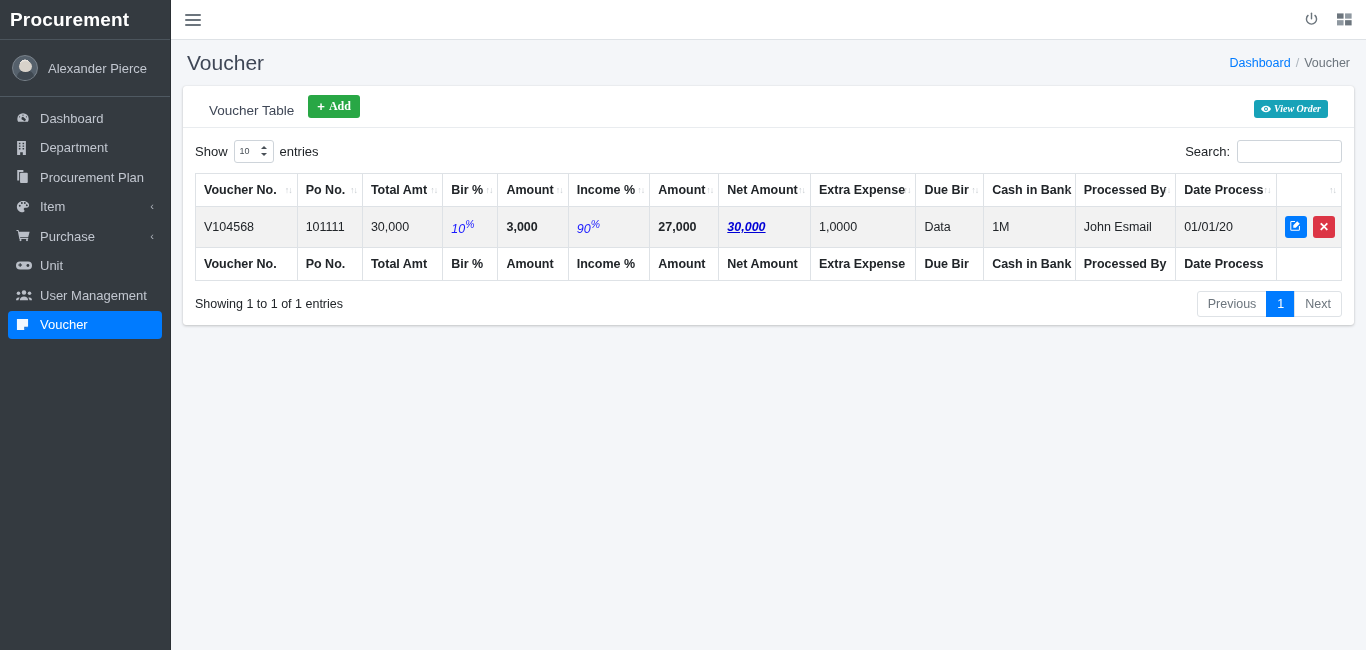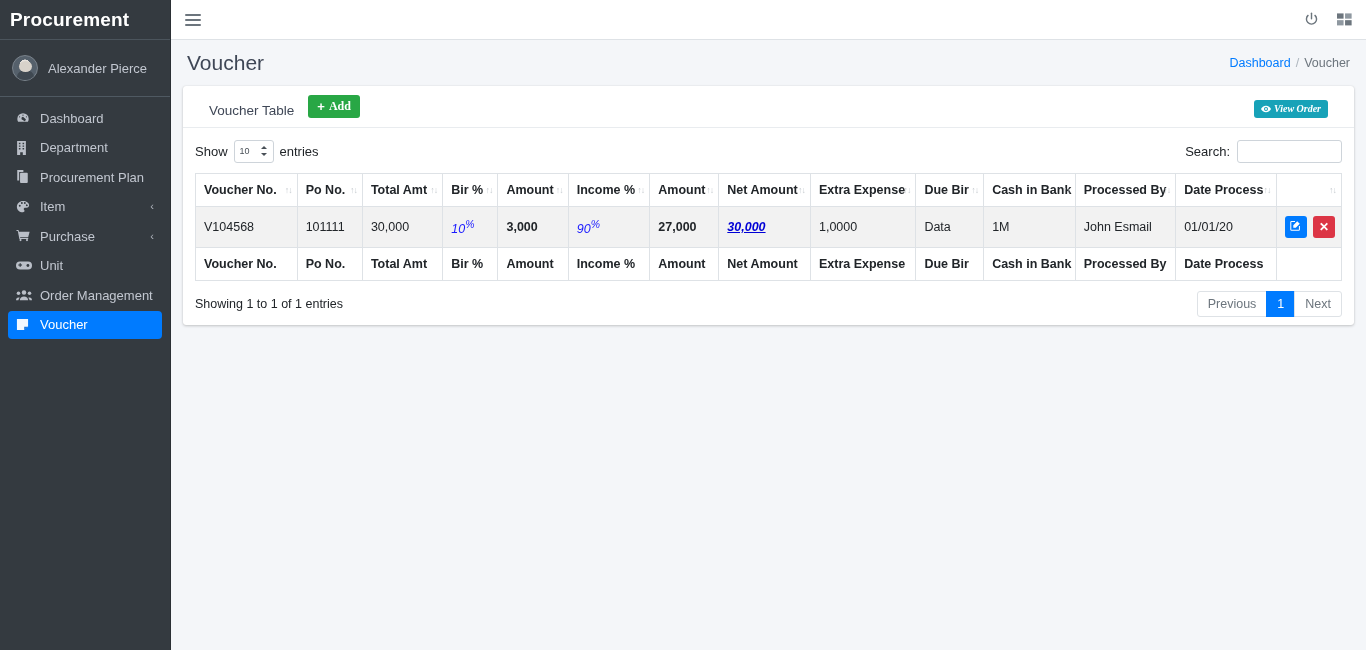--- a/index.html
+++ b/index.html
@@ -426,21 +426,21 @@
         <span class="nav-icon">
           <svg width="16" height="12" viewBox="0 0 18 13" fill="currentColor">
               <circle cx="9" cy="3.6" r="2.5"></circle>
               <path d="M4.3 12.4c0-2.6 2.1-4.2 4.7-4.2s4.7 1.6 4.7 4.2H4.3z"></path>
               <circle cx="2.8" cy="4.6" r="2"></circle>
               <path d="M0 12.4c0-2 1-3.2 2.8-3.2.5 0 1 .1 1.4.3-.9.8-1.4 1.8-1.5 2.9H0z"></path>
               <circle cx="15.2" cy="4.6" r="2"></circle>
               <path d="M18 12.4c0-2-1-3.2-2.8-3.2-.5 0-1 .1-1.4.3.9.8 1.4 1.8 1.5 2.9H18z"></path>
             </svg>
         </span>
-        <span class="nav-label">Order Management</span>
+        <span class="nav-label">User Management</span>
       </div>
 
       <div class="nav-item active">
         <span class="nav-icon">
           <svg width="13" height="13" viewBox="0 0 14 14" fill="currentColor">
               <path d="M1 1h12v8.2L8.6 13H1V1z"></path>
               <path d="M8.8 13V9.4H13L8.8 13z" fill="#1a74d8"></path>
             </svg>
         </span>
         <span class="nav-label">Voucher</span>

